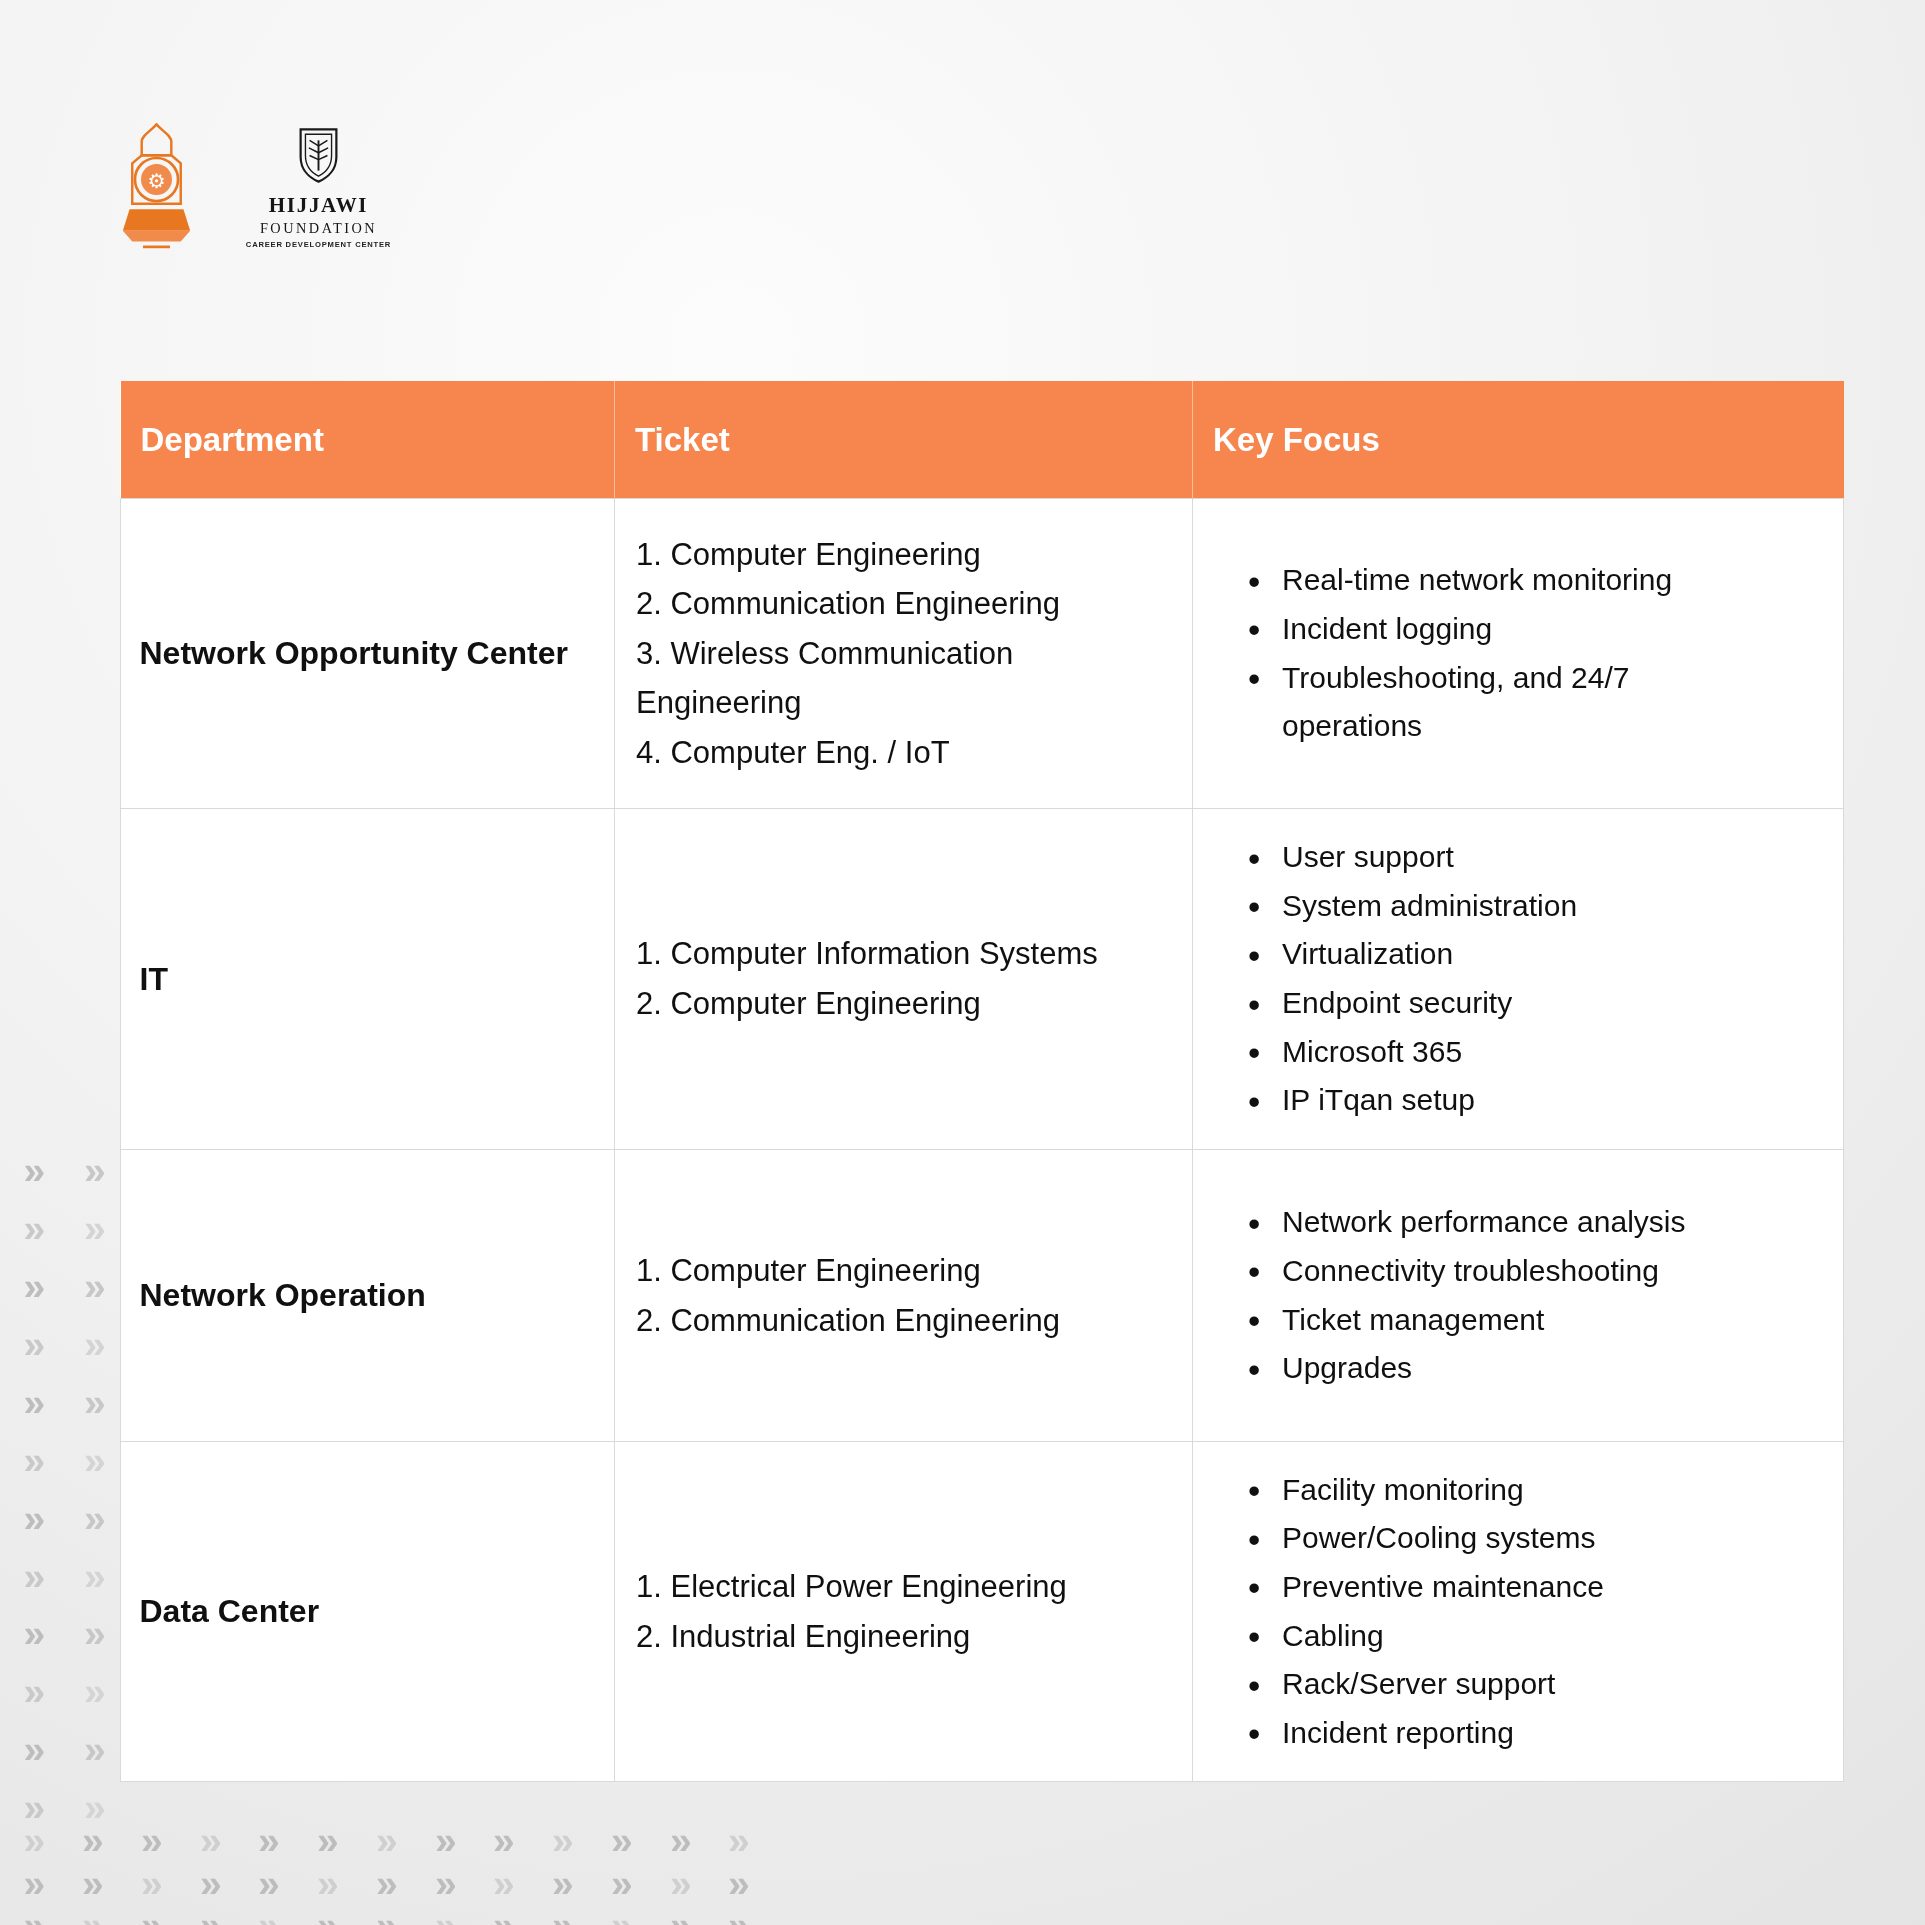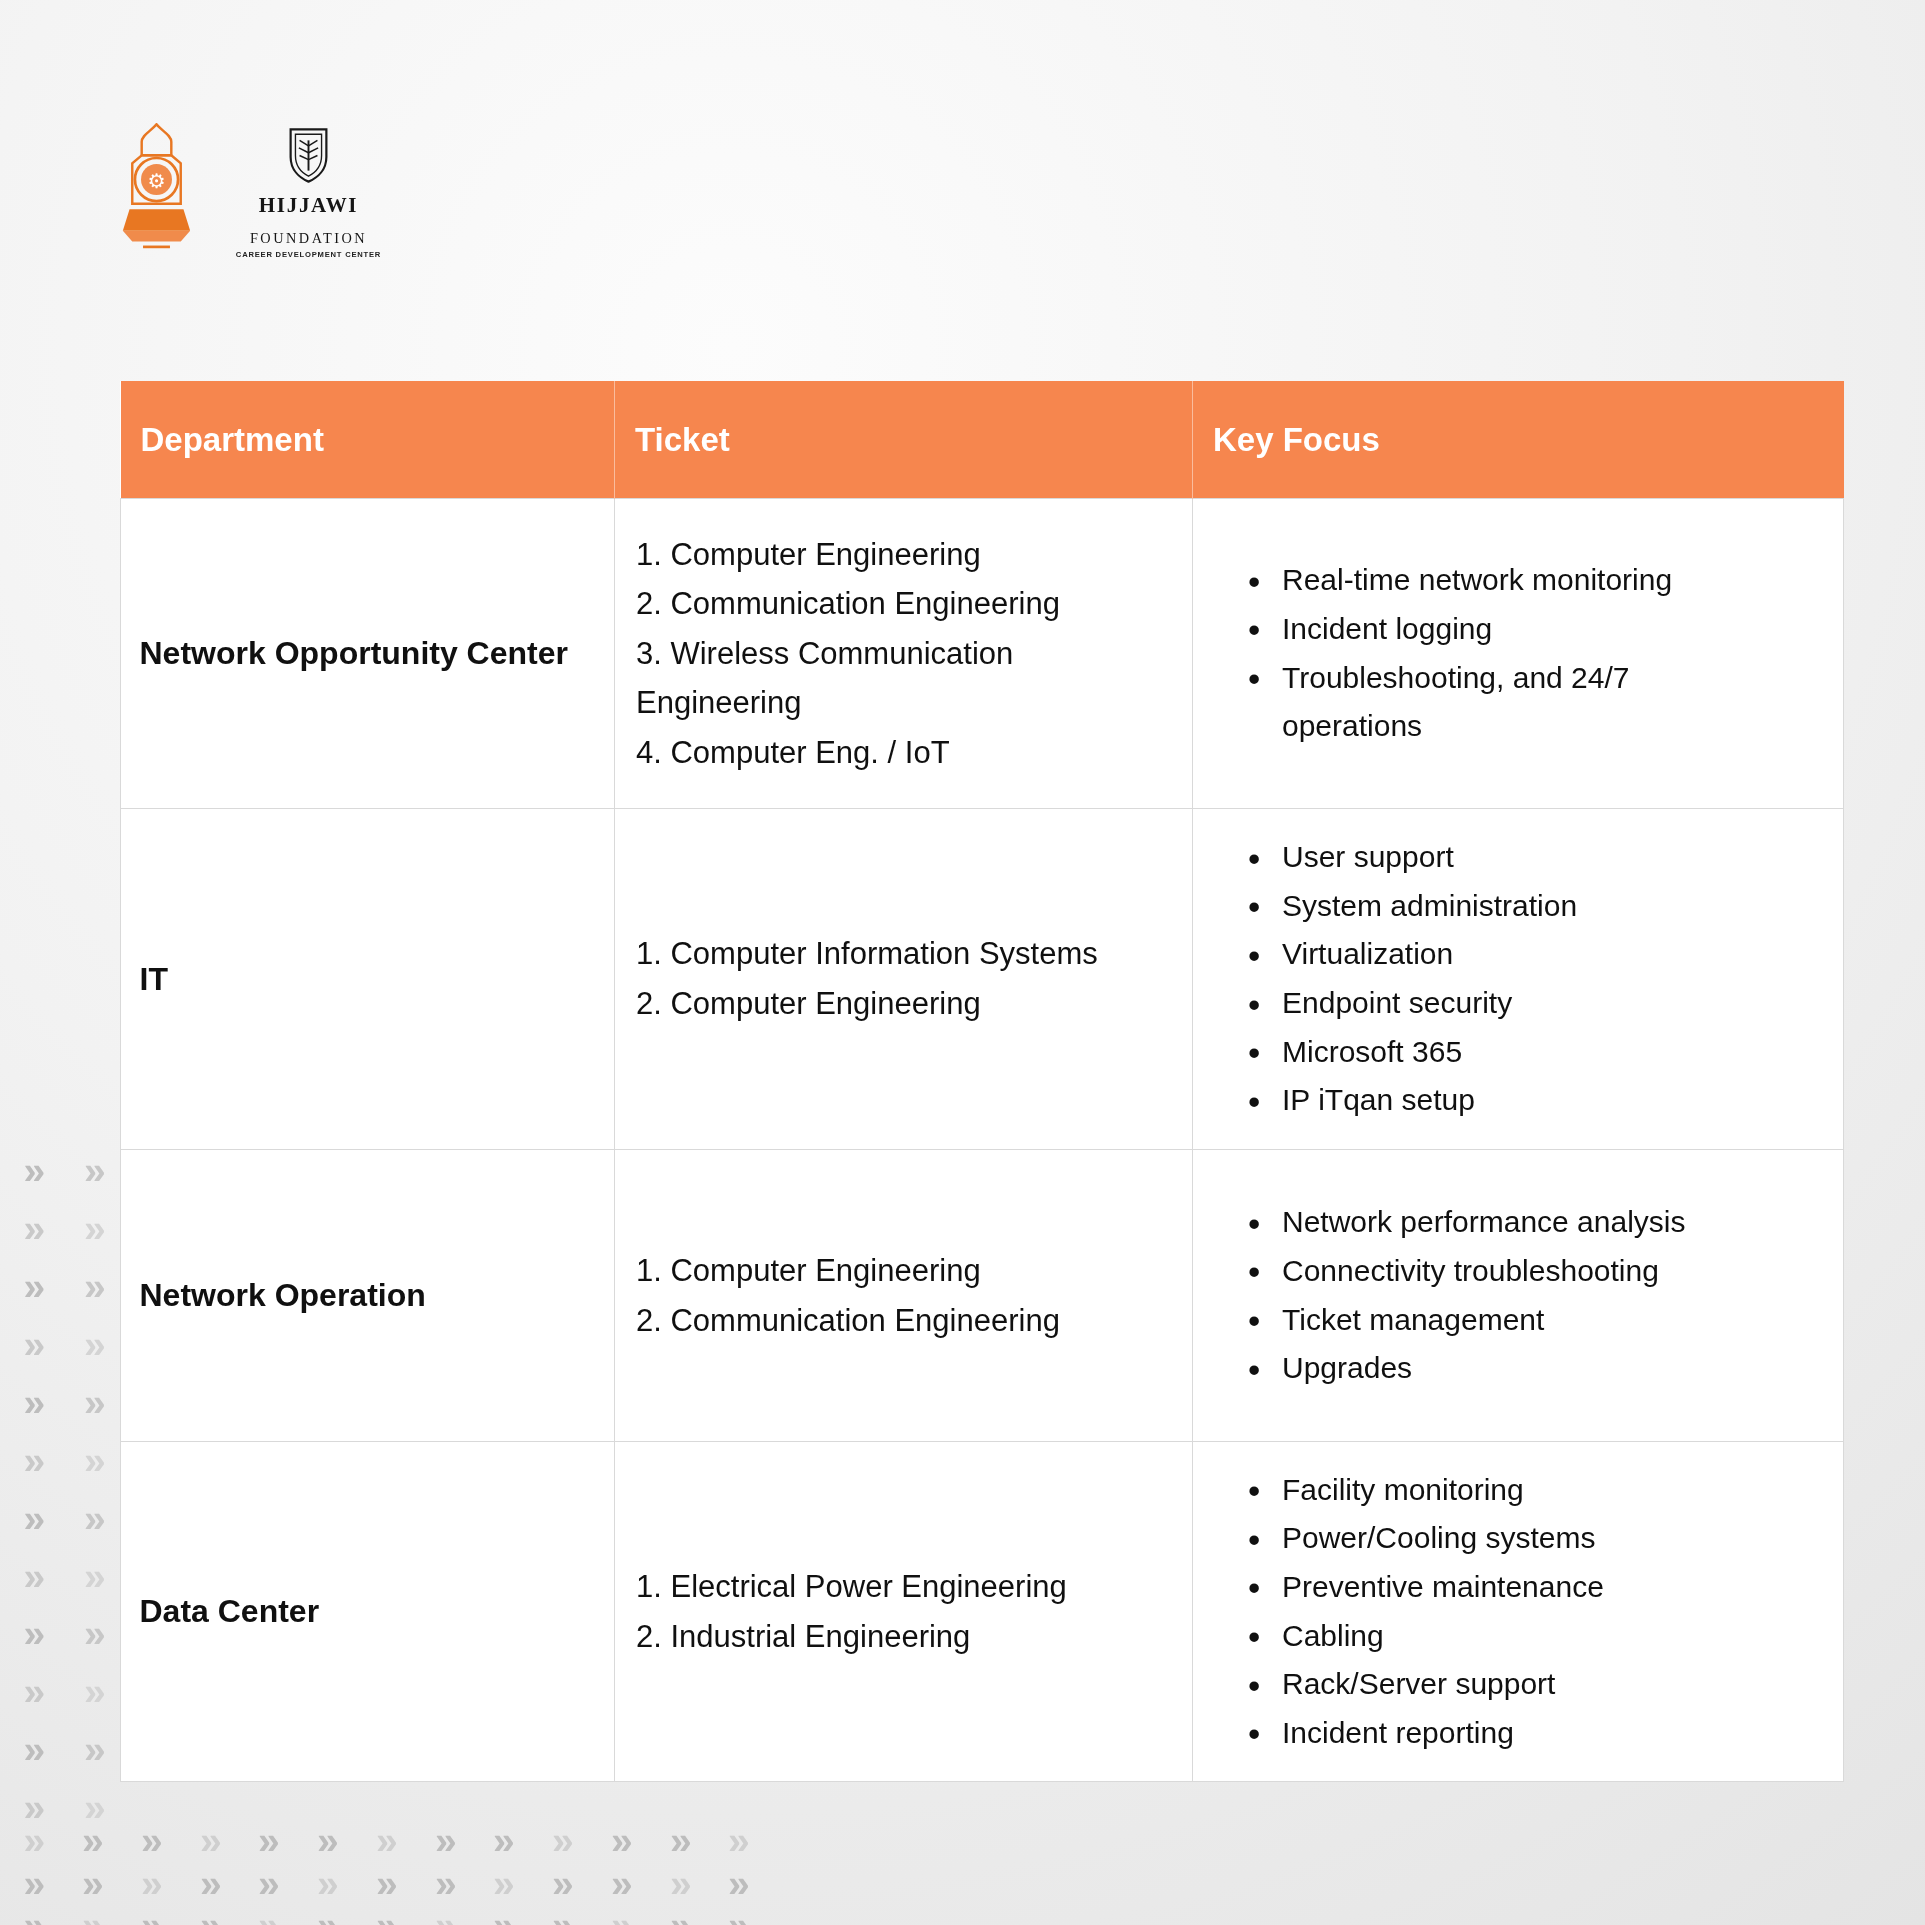--- a/index.html
+++ b/index.html
@@ -14,23 +14,23 @@
   
   .chev{
     position:absolute;
     font-size:39px;
     font-weight:700;
     line-height:1;
     user-select:none;
   }
   
   .logo1{position:absolute;left:116px;top:123px;}
-  .logo2{position:absolute;left:233px;top:126px;width:151px;text-align:center;}
+  .logo2{position:absolute;left:243px;top:126px;width:151px;text-align:center;}
   .logo2 .l1{font-family:"Liberation Serif", serif;font-weight:700;font-size:21px;letter-spacing:1.7px;margin-top:5px;color:#151515;}
-  .logo2 .l2{font-family:"Liberation Serif", serif;font-size:14.3px;letter-spacing:2.5px;color:#151515;margin-top:12px;}
+  .logo2 .l2{font-family:"Liberation Serif", serif;font-size:14.3px;letter-spacing:2.5px;color:#151515;margin-top:2px;}
   .logo2 .l3{font-size:7.6px;font-weight:700;letter-spacing:0.8px;margin-top:3.4px;color:#222;}
   .title{
     position:absolute;left:0;right:0;top:141px;
     text-align:center;
     font-size:45px;font-weight:600;color:#1e1e1e;
     line-height:1.42;
   }
   
   .table-wrap{position:absolute;left:120px;top:381px;border-radius:17px;}
   table{

